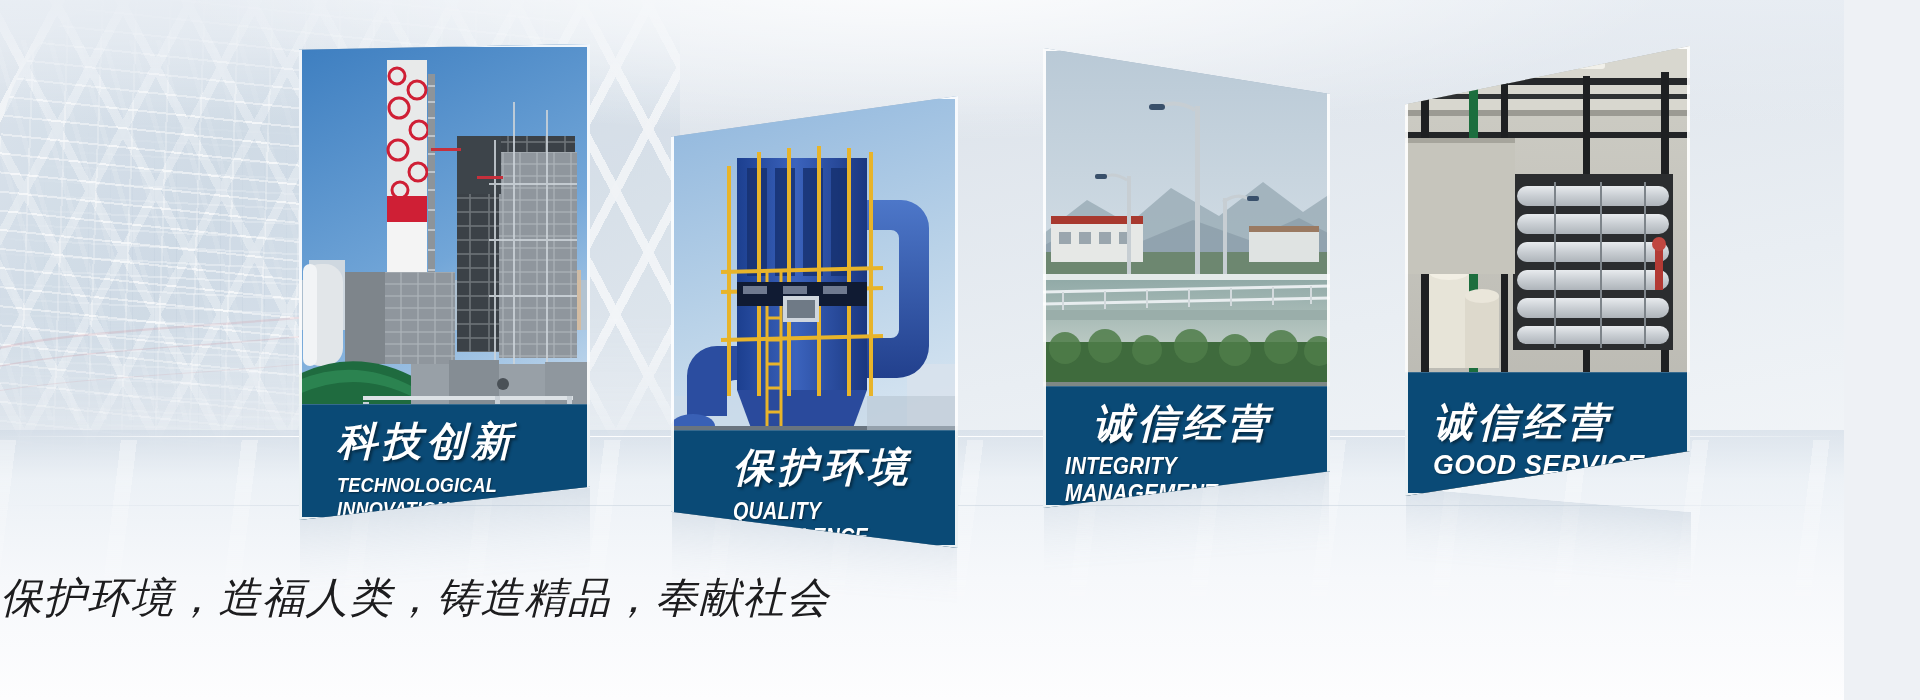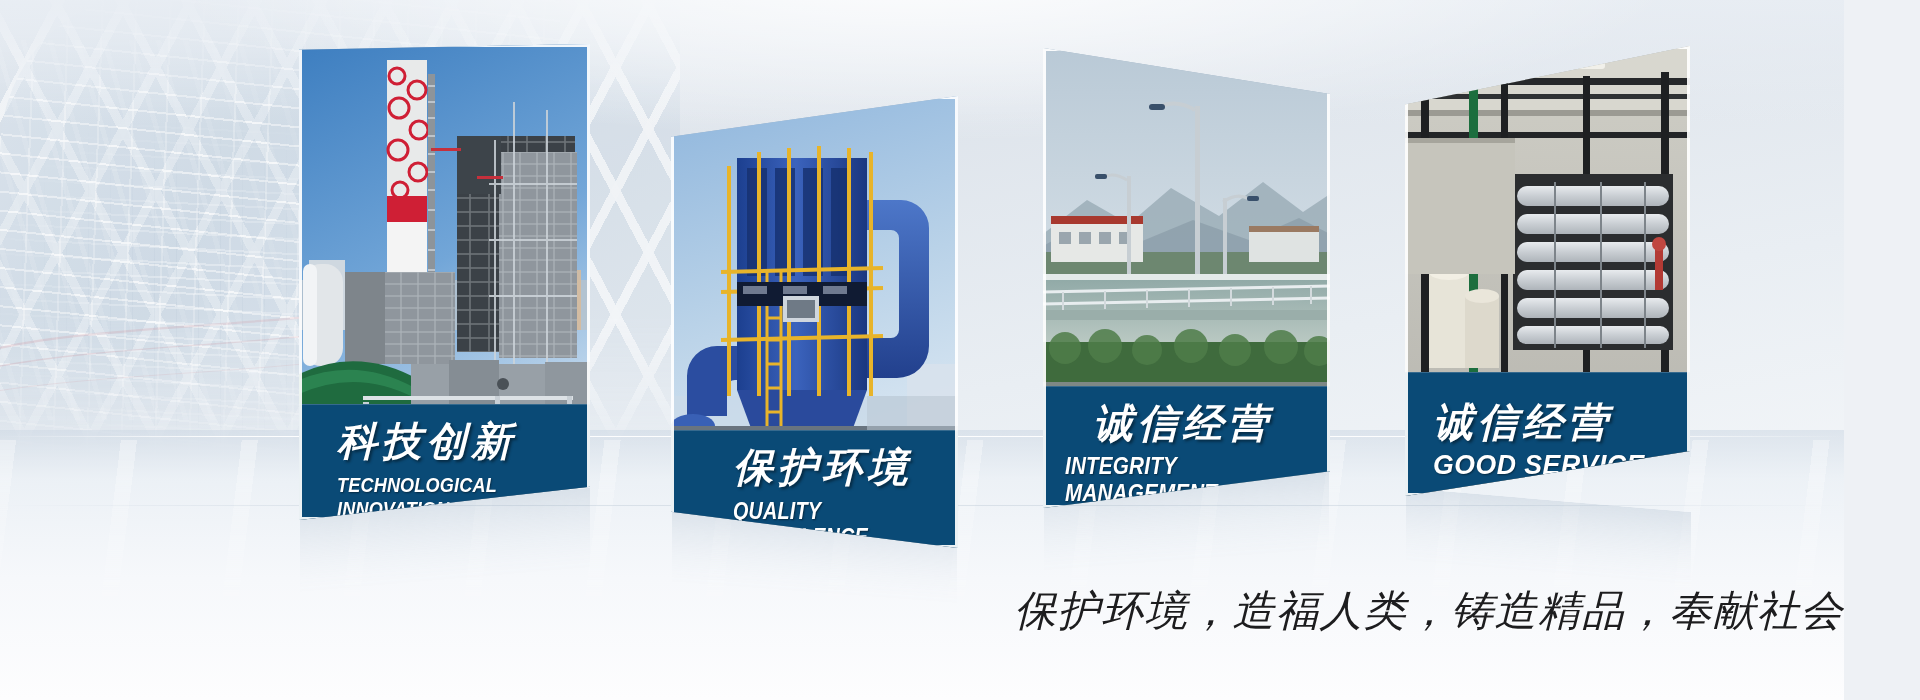--- a/index.html
+++ b/index.html
@@ -86,21 +86,21 @@
              text-shadow:1px 1px 2px rgba(0,0,0,.45);font-family:"Liberation Sans",sans-serif;
              transform:scaleX(.86);transform-origin:left center;}
 
   
   .reflection{position:absolute;pointer-events:none;opacity:.30;
      background:linear-gradient(to bottom, rgba(150,170,190,.75), rgba(150,170,190,0) 82%);
      -webkit-mask-image:linear-gradient(to bottom,#000,rgba(0,0,0,0) 85%);
              mask-image:linear-gradient(to bottom,#000,rgba(0,0,0,0) 85%);}
 
   
-  .tagline{position:absolute;left:0;right:0;top:583px;text-align:right;
+  .tagline{position:absolute;left:0;right:0;top:570px;text-align:left;
     font-size:42px;color:#1d1d1f;letter-spacing:.04em;
     font-family:"DejaVu Sans","Liberation Sans",sans-serif;
     text-shadow:0 1px 2px rgba(255,255,255,.8);}
 </style>
 </head>
 <body>
 
 <div class="stage">
 
   <div class="bg-layer bg-lattice"></div>

